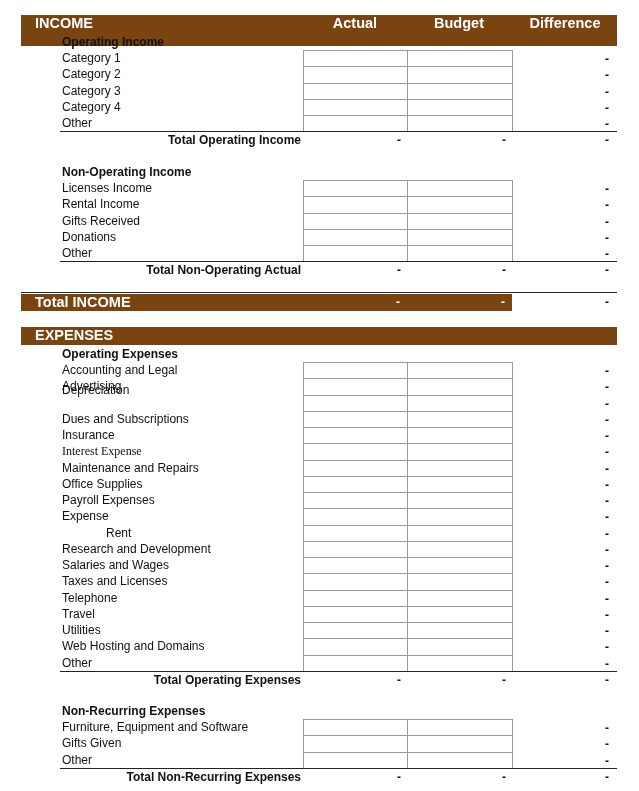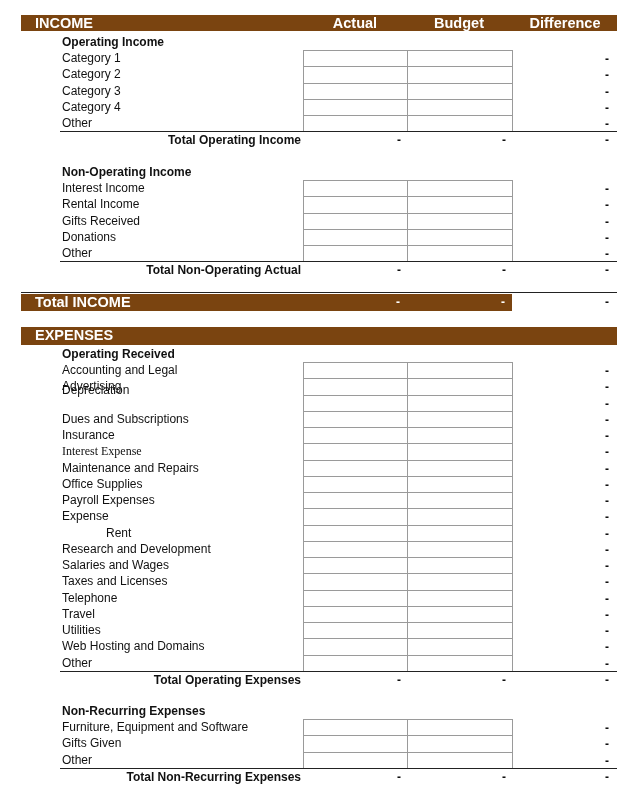--- a/index.html
+++ b/index.html
@@ -13,21 +13,21 @@
   .row-label { position: absolute; left: 62px; font-size: 12px; }
   .dash { position: absolute; width: 10px; text-align: center; font-size: 12px; font-weight: bold; }
   .cell { position: absolute; box-sizing: border-box; border: 1px solid #9a9a9a; background: #fff; }
   .rule { position: absolute; left: 60px; width: 557px; height: 0; border-top: 1.5px solid #222; }
   .total-label { position: absolute; font-size: 12px; font-weight: bold; text-align: right; right: 338px; }
   .ti-bar { position: absolute; left: 21px; width: 491px; background: #7a4410; color: #fff; font-weight: bold; }
 </style>
 </head>
 <body>
 
-<div class="bar" style="top:15px;height:16px;">
+<div class="bar" style="top:15px;height:31px;">
   <span class="bar-title" style="top:0;">INCOME</span>
   <span class="bar-col" style="left:282px;top:0;">Actual</span>
   <span class="bar-col" style="left:386px;top:0;">Budget</span>
   <span class="bar-col" style="left:492px;top:0;width:104px;">Difference</span>
 </div>
 
 <div id="sections">
     <span class="sec-title" style="top:35px;">Operating Income</span>
     <span class="row-label" style="top:51px;">Category 1</span>
     <div class="cell" style="left:303px;top:50px;width:105px;height:17.25px;"></div>
@@ -48,21 +48,21 @@
     <span class="row-label" style="top:116px;">Other</span>
     <div class="cell" style="left:303px;top:115px;width:105px;height:17.25px;"></div>
     <div class="cell" style="left:407px;top:115px;width:106px;height:17.25px;"></div>
     <span class="dash" style="left:602px;top:117px;">-</span>
     <div class="rule" style="top:131.25px;"></div>
     <span class="total-label" style="top:133.25px;">Total Operating Income</span>
     <span class="dash" style="left:394px;top:133.25px;">-</span>
     <span class="dash" style="left:499px;top:133.25px;">-</span>
     <span class="dash" style="left:602px;top:133.25px;">-</span>
     <span class="sec-title" style="top:165px;">Non-Operating Income</span>
-    <span class="row-label" style="top:181px;">Interest Income</span>
+    <span class="row-label" style="top:181px;">Licenses Income</span>
     <div class="cell" style="left:303px;top:180px;width:105px;height:17.25px;"></div>
     <div class="cell" style="left:407px;top:180px;width:106px;height:17.25px;"></div>
     <span class="dash" style="left:602px;top:182px;">-</span>
     <span class="row-label" style="top:197.25px;">Rental Income</span>
     <div class="cell" style="left:303px;top:196.25px;width:105px;height:17.25px;"></div>
     <div class="cell" style="left:407px;top:196.25px;width:106px;height:17.25px;"></div>
     <span class="dash" style="left:602px;top:198.25px;">-</span>
     <span class="row-label" style="top:213.5px;">Gifts Received</span>
     <div class="cell" style="left:303px;top:212.5px;width:105px;height:17.25px;"></div>
     <div class="cell" style="left:407px;top:212.5px;width:106px;height:17.25px;"></div>
@@ -73,21 +73,21 @@
     <span class="dash" style="left:602px;top:230.75px;">-</span>
     <span class="row-label" style="top:246px;">Other</span>
     <div class="cell" style="left:303px;top:245px;width:105px;height:17.25px;"></div>
     <div class="cell" style="left:407px;top:245px;width:106px;height:17.25px;"></div>
     <span class="dash" style="left:602px;top:247px;">-</span>
     <div class="rule" style="top:261.25px;"></div>
     <span class="total-label" style="top:263.25px;">Total Non-Operating Actual</span>
     <span class="dash" style="left:394px;top:263.25px;">-</span>
     <span class="dash" style="left:499px;top:263.25px;">-</span>
     <span class="dash" style="left:602px;top:263.25px;">-</span>
-    <span class="sec-title" style="top:347px;">Operating Received</span>
+    <span class="sec-title" style="top:347px;">Operating Expenses</span>
     <span class="row-label" style="top:363px;">Accounting and Legal</span>
     <div class="cell" style="left:303px;top:362px;width:105px;height:17.25px;"></div>
     <div class="cell" style="left:407px;top:362px;width:106px;height:17.25px;"></div>
     <span class="dash" style="left:602px;top:364px;">-</span>
     <span class="row-label" style="top:379.25px;">Advertising</span>
     <div class="cell" style="left:303px;top:378.25px;width:105px;height:17.25px;"></div>
     <div class="cell" style="left:407px;top:378.25px;width:106px;height:17.25px;"></div>
     <span class="dash" style="left:602px;top:380.25px;">-</span>
     <span class="row-label" style="top:383px;">Depreciation</span>
     <div class="cell" style="left:303px;top:394.5px;width:105px;height:17.25px;"></div>

